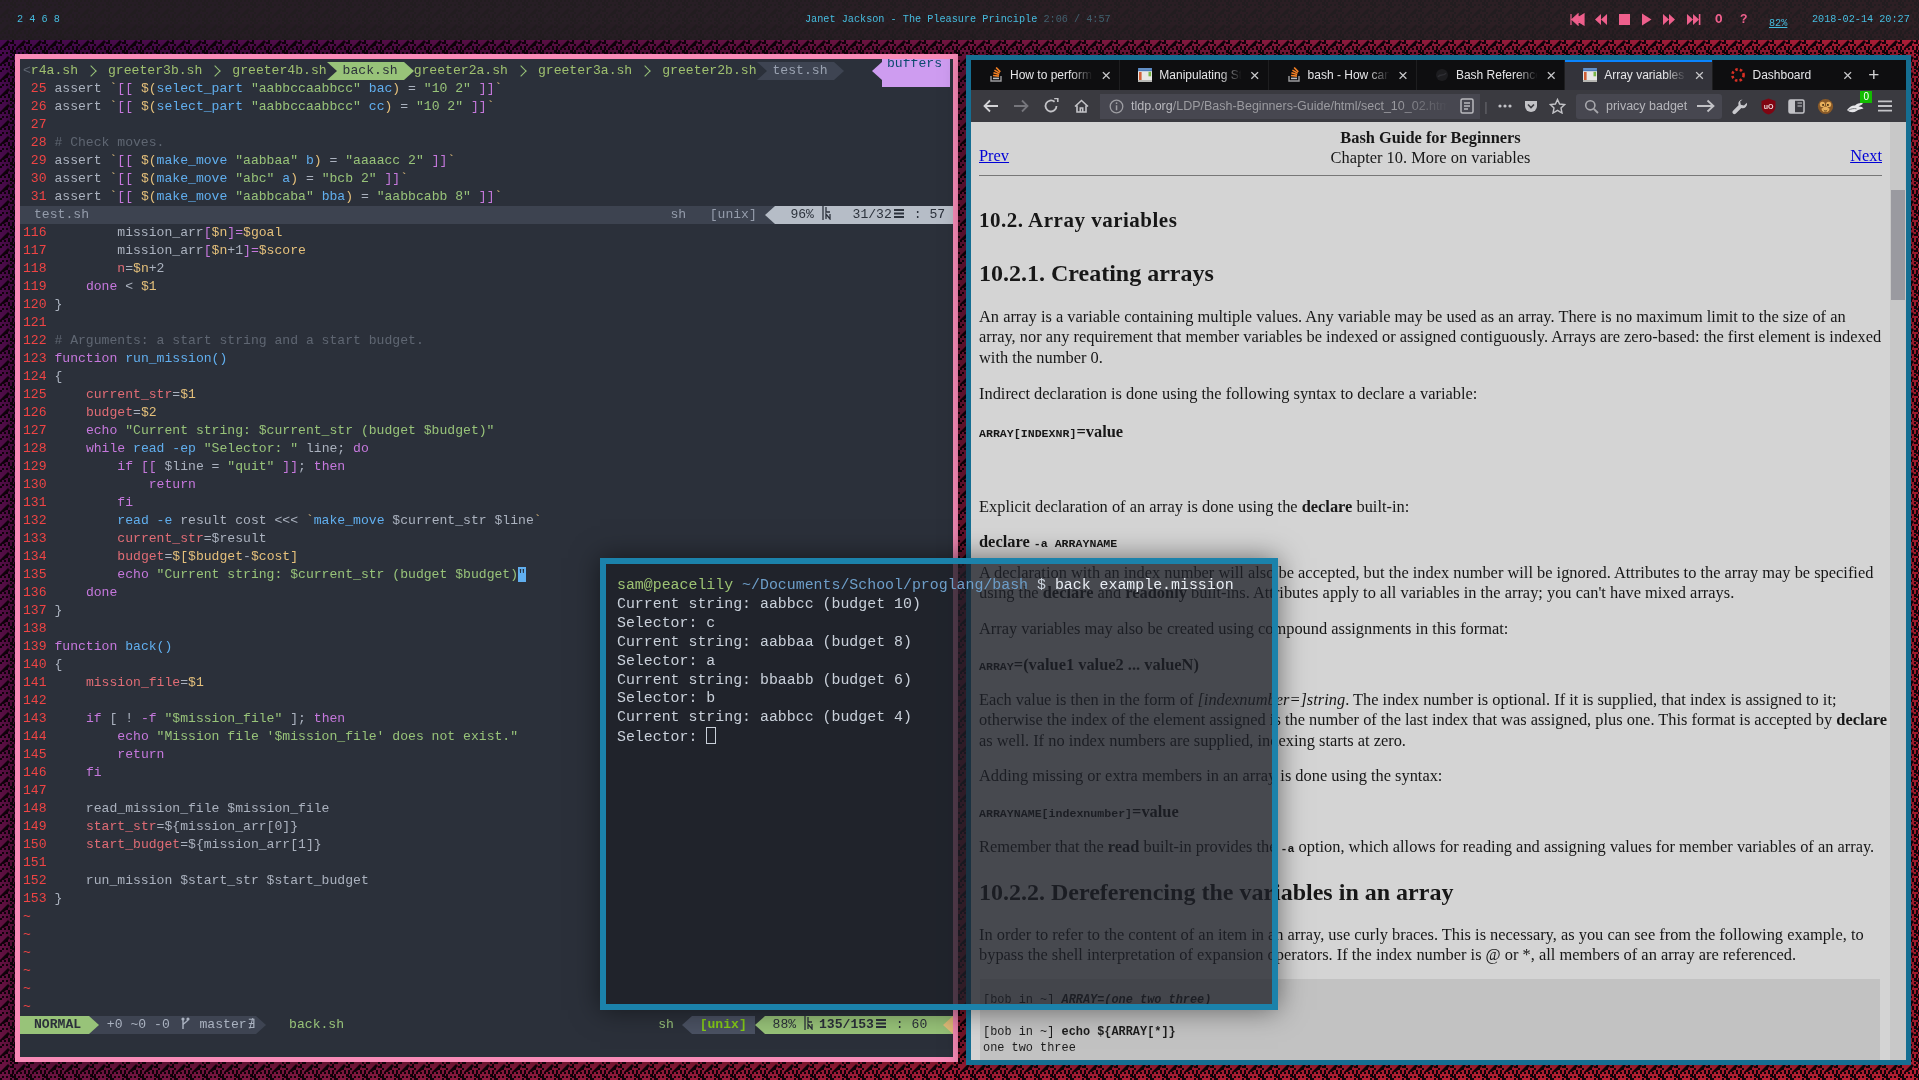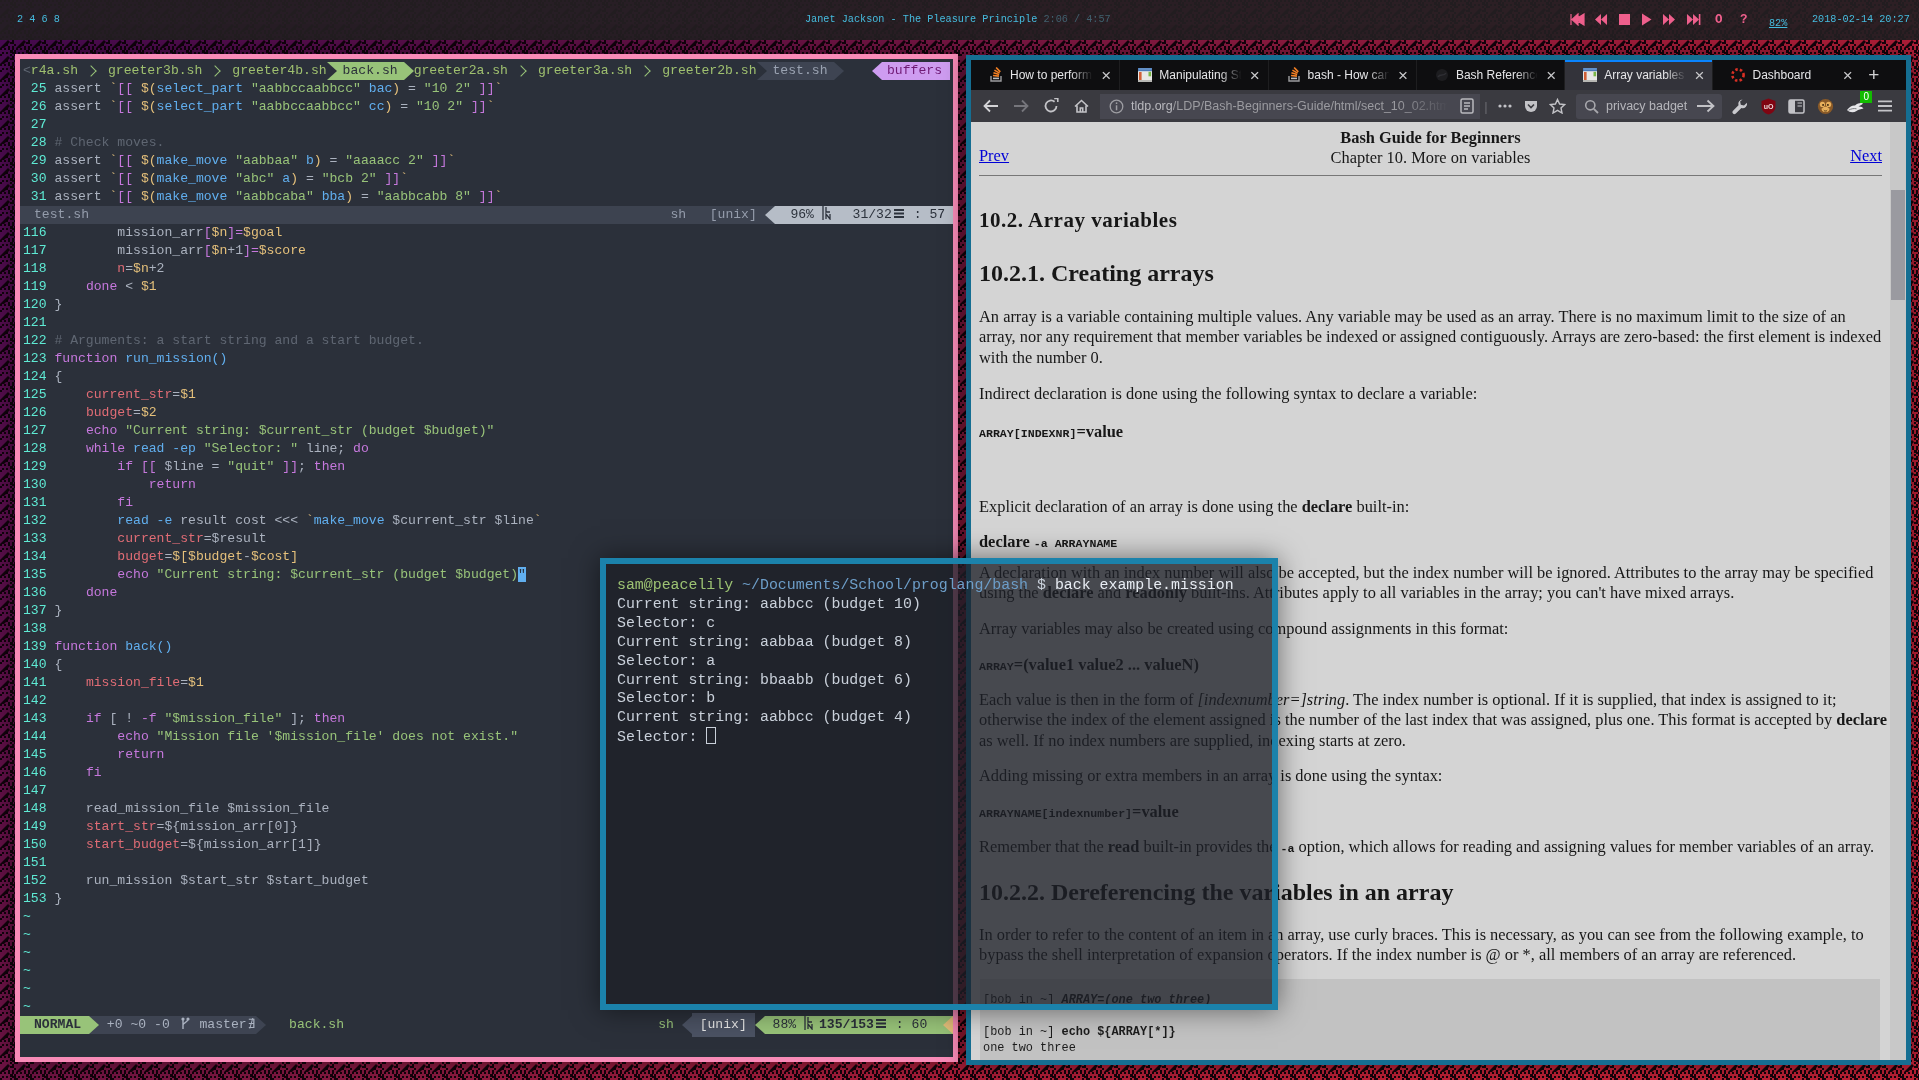--- a/index.html
+++ b/index.html
@@ -14,32 +14,32 @@
   #topbar .date{position:absolute;left:1812px;top:14px;}
   .mico{position:absolute;top:13px;color:#ee5f8c;}
   
   .win{position:absolute;box-sizing:border-box;}
   
   #vim{left:15px;top:54px;width:943px;height:1008px;border:5px solid #f88bb7;background:#2b303a;
        box-shadow:0 0 20px rgba(0,0,0,.5);}
   #vim .vb{position:absolute;left:0;top:0;right:0;bottom:0;overflow:hidden;
      font-family:"Liberation Mono",monospace;font-size:13.1px;line-height:18px;color:#abb2bf;}
   #vim pre{margin:0;position:absolute;left:3px;font-family:inherit;}
-  .ln{color:#5eead4;} .cm{color:#5f6672;} .red{color:#e06c75;} .grn{color:#98c379;}
+  .ln{color:#ef4444;} .cm{color:#5f6672;} .red{color:#e06c75;} .grn{color:#98c379;}
   .yel{color:#e5c07b;} .blu{color:#61afef;} .pur{color:#c678dd;}
   .cursor{background:#61afef;color:#2b303a;}
   .flex1{flex:1;}
   
   .tabline{position:absolute;left:3px;right:3px;top:3px;height:18px;display:flex;align-items:center;white-space:pre;}
   .tnm{color:#9fc06f;}
   .chev{width:7px;height:7px;border-right:1.7px solid #98c379;border-top:1.7px solid #98c379;
         transform:rotate(45deg);margin:0 13px 0 9px;display:inline-block;}
   .tsel{background:#98c379;color:#2b303a;padding:0 6px;height:18px;display:inline-block;}
   .tgry{background:#3e4452;color:#9aa2b1;padding:0 6px;height:18px;display:inline-block;}
-  .tbuf{background:#ce9cf0;color:#701a75;padding:0 8px 0 5px;height:18px;display:inline-block;}
+  .tbuf{background:#ce9cf0;color:#0c4a6e;padding:0 8px 0 5px;height:32px;display:inline-block;}
   .pl-r,.pl-l{width:0;height:0;border-top:9px solid transparent;border-bottom:9px solid transparent;display:inline-block;}
   .pl-r{border-left-width:10px;border-left-style:solid;}
   .pl-l{border-right-width:10px;border-right-style:solid;}
   .dk-gn{border-left-color:#2b303a;background:#98c379;}
   .gn-dk{border-left-color:#98c379;}
   .dk-gy{border-left-color:#2b303a;background:#3e4452;}
   .gy-dk{border-left-color:#3e4452;}
   .vi-dk{border-right-color:#ce9cf0;}
   
   .sline{position:absolute;left:0;right:0;top:147px;height:18px;background:#3d4350;color:#959dac;
@@ -54,21 +54,21 @@
   
   .aline{position:absolute;left:0;right:0;top:957px;height:18px;background:#2b303a;
          display:flex;align-items:center;white-space:pre;font-weight:bold;}
   .a-mode{background:#98c379;color:#2b303a;padding-left:14px;height:18px;display:inline-flex;align-items:center;}
   .agn-agy{border-left-color:#98c379;background:#3e4452;}
   .a-b{background:#3e4452;color:#aab2c0;height:18px;display:inline-flex;align-items:center;font-weight:normal;justify-content:center;}
   .agy-adk{border-left-color:#3e4452;}
   .a-file{color:#98c379;font-weight:normal;}
   .a-sh{color:#98c379;font-weight:normal;}
   .agy-l{border-right-color:#4b5263;}
-  .a-unix{background:#4b5263;color:#e5e5e5;height:24px;display:inline-flex;align-items:center;font-weight:normal;}
+  .a-unix{background:#4b5263;color:#84cc16;height:18px;display:inline-flex;align-items:center;font-weight:bold;}
   .agn-l{border-right-color:#98c379;}
   .a-pos{background:#98c379;color:#2b303a;height:18px;display:inline-flex;align-items:center;font-weight:normal;}
   .a-pos b{font-weight:bold;}
   .aor-l{border-right-color:#e5c07b;background:#98c379;}
   .br-ico{display:inline-block;margin:0 2px;}
   .br-ico svg{vertical-align:-2px;}
   .ng{margin-left:1px;}
   
   #browser{left:966px;top:55px;width:945px;height:1010px;border:5px solid #156e92;background:#d4d4d4;
        box-shadow:0 0 20px rgba(0,0,0,.5);}

